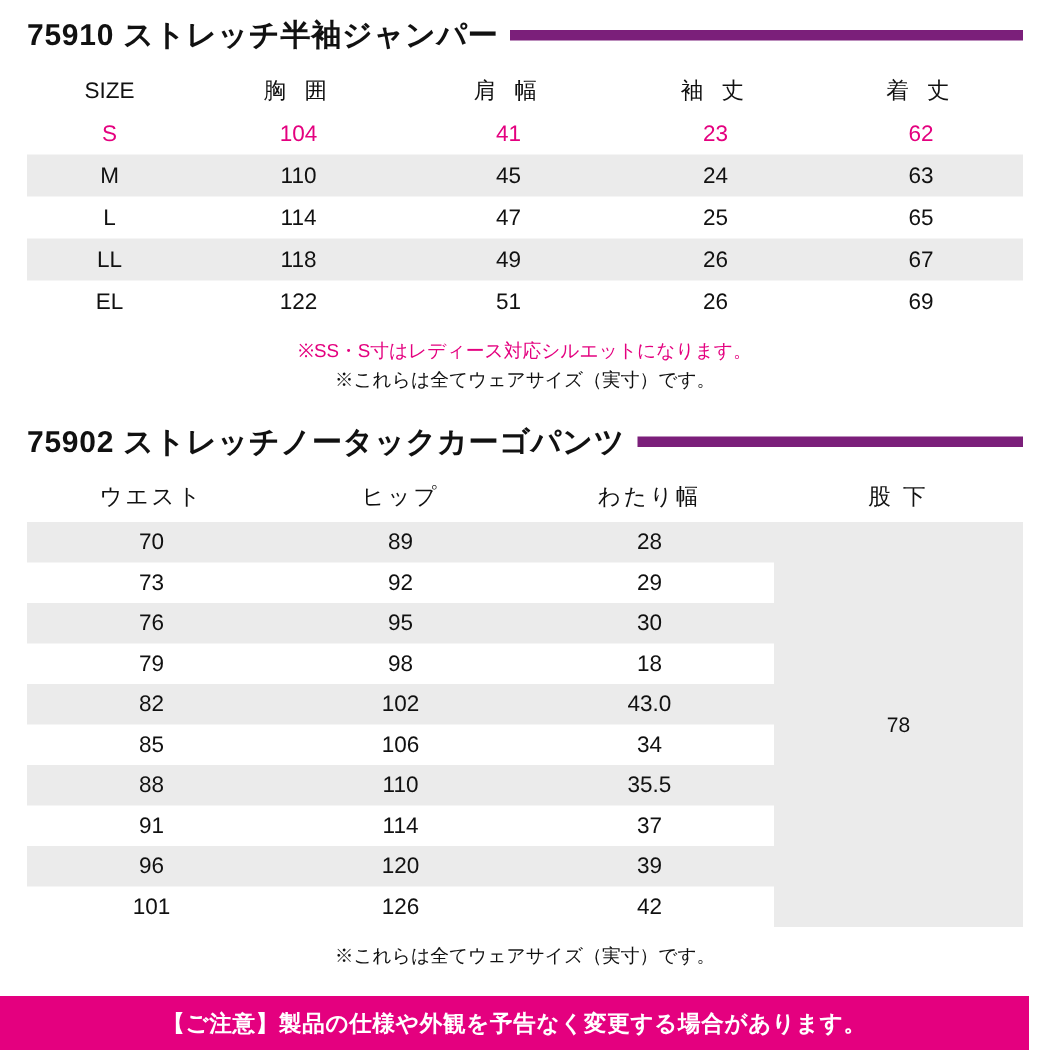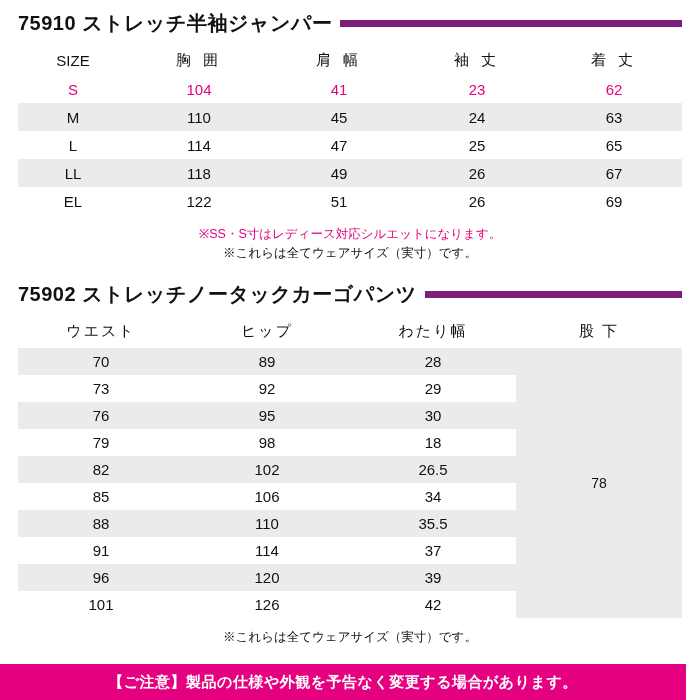--- a/index.html
+++ b/index.html
@@ -238,21 +238,21 @@
         <td>30</td>
       </tr>
       <tr>
         <td>79</td>
         <td>98</td>
         <td>18</td>
       </tr>
       <tr class="band">
         <td>82</td>
         <td>102</td>
-        <td>26.5</td>
+        <td>43.0</td>
       </tr>
       <tr>
         <td>85</td>
         <td>106</td>
         <td>34</td>
       </tr>
       <tr class="band">
         <td>88</td>
         <td>110</td>
         <td>35.5</td>

